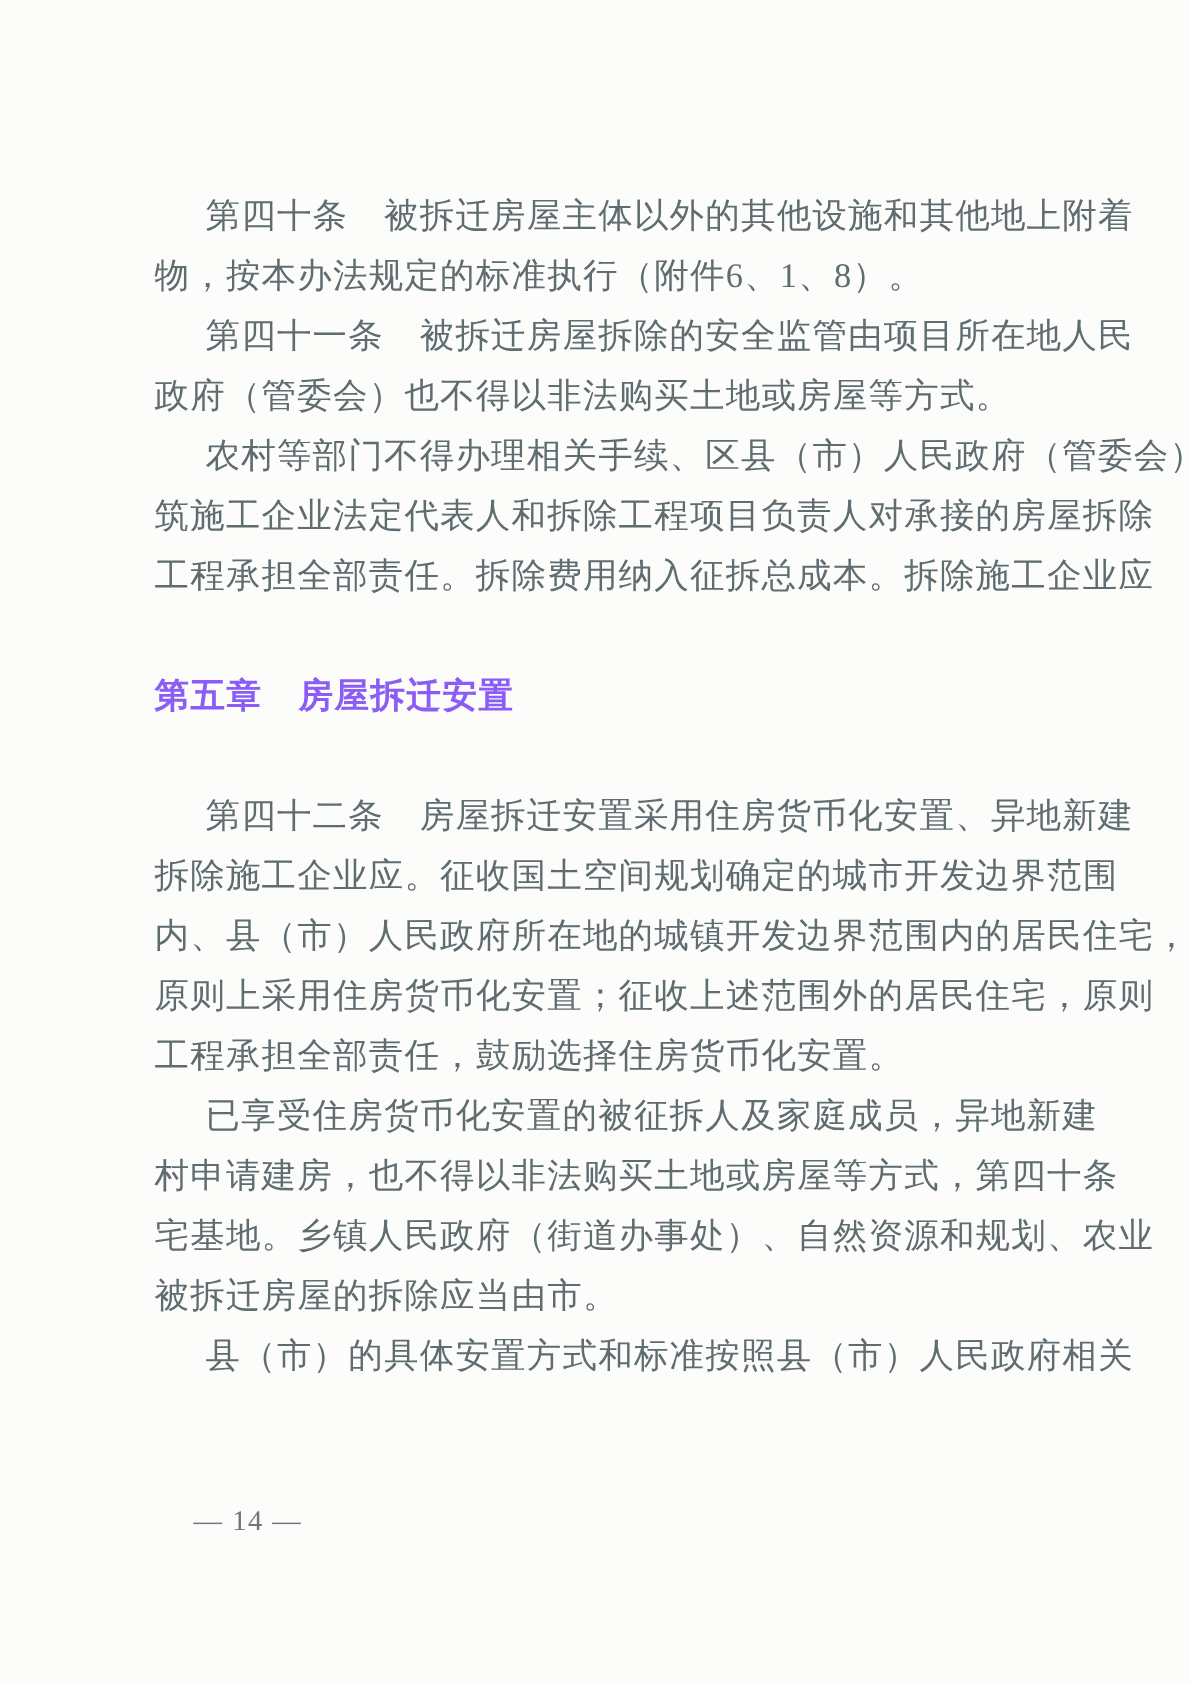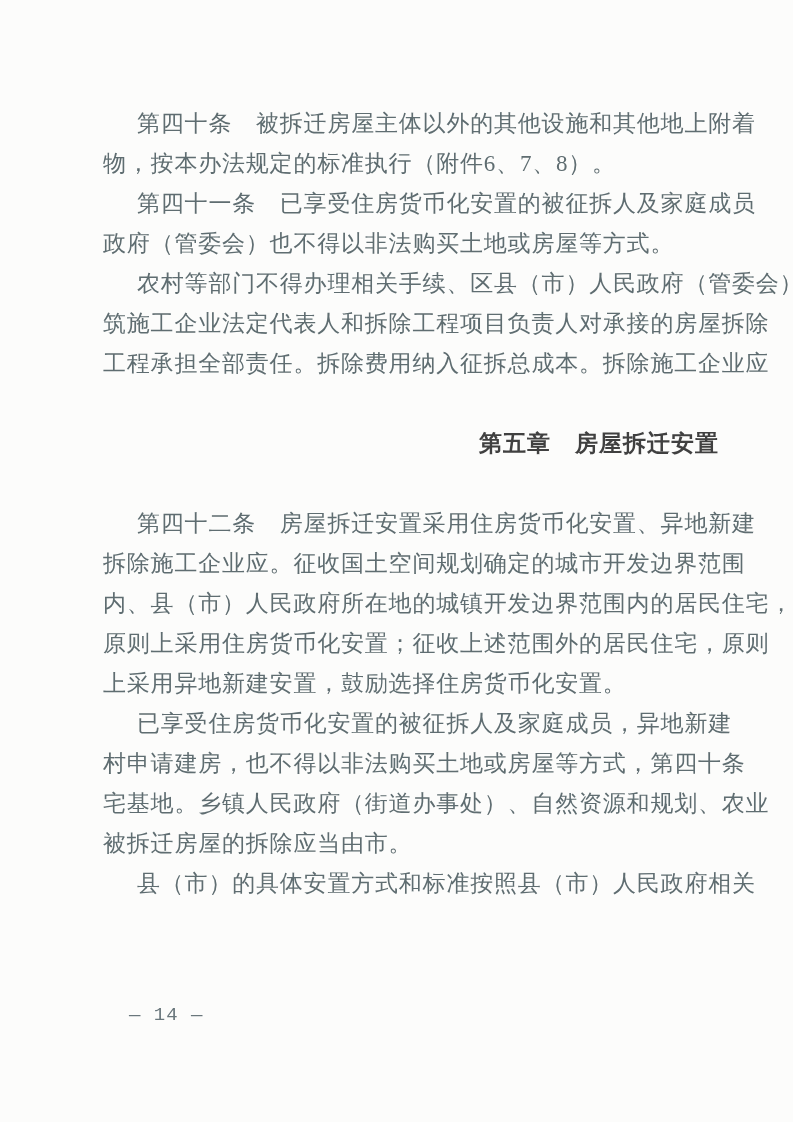--- a/index.html
+++ b/index.html
@@ -13,86 +13,85 @@
     position: relative;
     width: 793px;
     height: 1122px;
     background: #fcfcfb;
     font-family: "Liberation Serif", "DejaVu Serif", serif;
     color: #5f6d71;
   }
   .doc-body {
     position: absolute;
     left: 103px;
-    top: 104px;
+    top: 124px;
     width: 670px;
   }
   .para { margin: 0; padding: 0; }
   .line {
     height: 40px;
     line-height: 40px;
     font-size: 23px;
     letter-spacing: 0.8px;
     white-space: nowrap;
     text-align: left;
   }
   .line.indent { padding-left: 34px; }
   .chapter {
     height: 40px;
     line-height: 40px;
     margin: 40px 54px 40px 0;
-    text-align: right;
+    text-align: left;
     font-size: 23px;
     font-weight: bold;
     letter-spacing: 1px;
-    color: #404040;
+    color: #8b5cf6;
     white-space: nowrap;
   }
   .page-number {
     position: absolute;
     left: 129px;
     top: 1002px;
     font-size: 19px;
     line-height: 26px;
     letter-spacing: 1px;
     color: #6a777c;
     white-space: nowrap;
-    font-family: Liberation Mono, monospace;
   }
 </style>
 </head>
 <body>
 
 <div class="page">
   <div class="doc-body">
 
     <div class="para">
       <div class="line indent">第四十条　被拆迁房屋主体以外的其他设施和其他地上附着</div>
-      <div class="line">物，按本办法规定的标准执行（附件6、7、8）。</div>
+      <div class="line">物，按本办法规定的标准执行（附件6、1、8）。</div>
     </div>
 
     <div class="para">
-      <div class="line indent">第四十一条　已享受住房货币化安置的被征拆人及家庭成员</div>
+      <div class="line indent">第四十一条　被拆迁房屋拆除的安全监管由项目所在地人民</div>
       <div class="line">政府（管委会）也不得以非法购买土地或房屋等方式。</div>
     </div>
 
     <div class="para">
       <div class="line indent">农村等部门不得办理相关手续、区县（市）人民政府（管委会）</div>
       <div class="line">筑施工企业法定代表人和拆除工程项目负责人对承接的房屋拆除</div>
       <div class="line">工程承担全部责任。拆除费用纳入征拆总成本。拆除施工企业应</div>
     </div>
 
     <h2 class="chapter">第五章　房屋拆迁安置</h2>
 
     <div class="para">
       <div class="line indent">第四十二条　房屋拆迁安置采用住房货币化安置、异地新建</div>
       <div class="line">拆除施工企业应。征收国土空间规划确定的城市开发边界范围</div>
       <div class="line">内、县（市）人民政府所在地的城镇开发边界范围内的居民住宅，</div>
       <div class="line">原则上采用住房货币化安置；征收上述范围外的居民住宅，原则</div>
-      <div class="line">上采用异地新建安置，鼓励选择住房货币化安置。</div>
+      <div class="line">工程承担全部责任，鼓励选择住房货币化安置。</div>
     </div>
 
     <div class="para">
       <div class="line indent">已享受住房货币化安置的被征拆人及家庭成员，异地新建</div>
       <div class="line">村申请建房，也不得以非法购买土地或房屋等方式，第四十条</div>
       <div class="line">宅基地。乡镇人民政府（街道办事处）、自然资源和规划、农业</div>
       <div class="line">被拆迁房屋的拆除应当由市。</div>
     </div>
 
     <div class="para">

